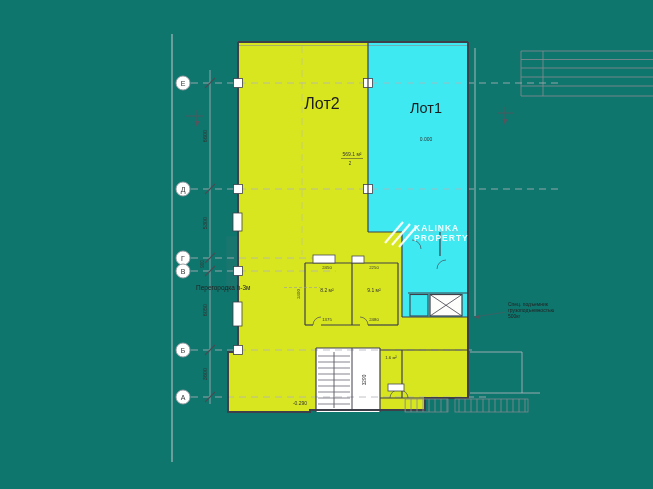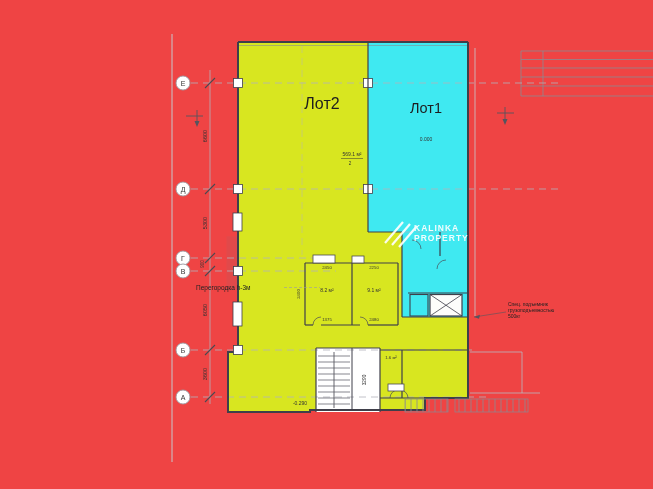--- a/index.html
+++ b/index.html
@@ -1,16 +1,16 @@
 <!DOCTYPE html>
 <html><head>
 <meta charset="utf-8">
 <style>
   html,body{margin:0;padding:0;background:#ffffff;}
-  .canvas{position:relative;width:653px;height:489px;background:#ef4444;overflow:hidden;
+  .canvas{position:relative;width:653px;height:489px;background:#0f766e;overflow:hidden;
           font-family:"Liberation Sans", sans-serif;text-decoration:underline;}
   svg{position:absolute;left:0;top:0;}
   text{font-family:"Liberation Sans", sans-serif;}
 </style>
 </head>
 <body>
 
 <div class="canvas">
 <svg width="653" height="489" viewBox="0 0 653 489">
 

